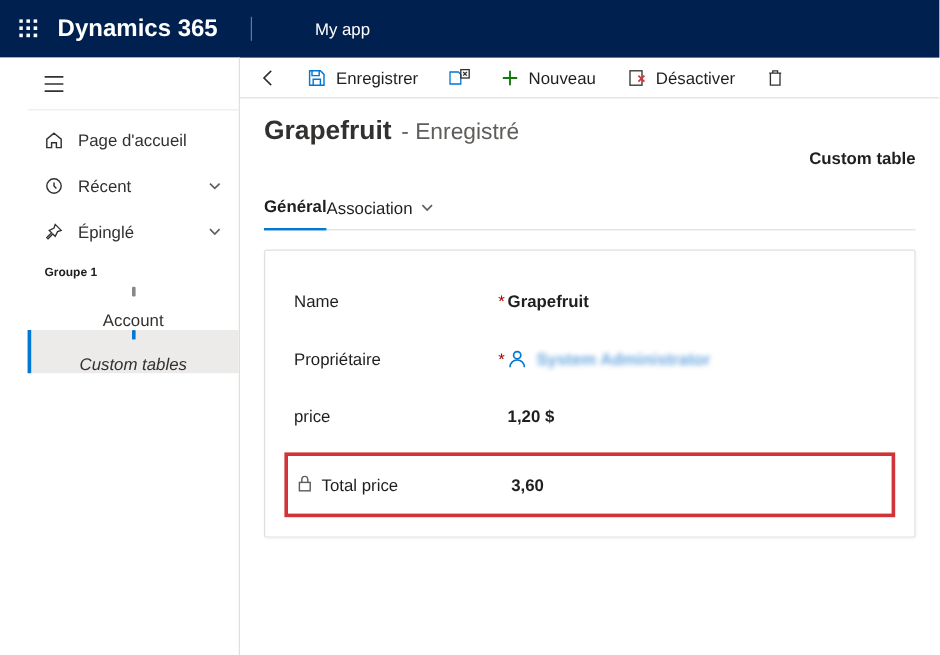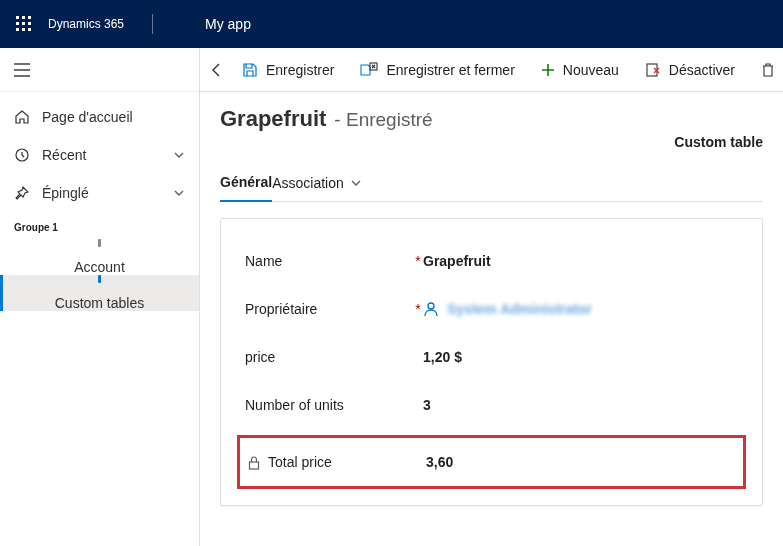--- a/index.html
+++ b/index.html
@@ -1,48 +1,48 @@
 <!DOCTYPE html>
 <html><head>
 <meta charset="utf-8">
 <style>
   * { box-sizing: border-box; margin: 0; padding: 0; }
   body { font-family: "Segoe UI", Arial, sans-serif; font-size: 14px; color: #323130; width: 783px; height: 546px; overflow: hidden; background: #fff; }
   .topbar { background: #002050; color: #fff; height: 48px; display: flex; align-items: center; padding: 0 8px; }
   .waffle { width: 32px; height: 32px; display: flex; align-items: center; justify-content: center; margin-right: 8px; cursor: pointer; }
-  .brand { font-size: 12px; font-weight: 400; margin-right: 16px; }
+  .brand { font-size: 20px; font-weight: 700; margin-right: 16px; }
   .divider-v { width: 1px; height: 20px; background: rgba(255,255,255,.4); margin: 0 12px; }
   .appname { font-size: 14px; padding-left: 40px; }
   .shell { display: flex; height: calc(546px - 48px); }
-  .sidebar { width: 200px; border-right: 1px solid #e1dfdd; display: flex; flex-direction: column; background: #fff; }
+  .sidebar { width: 200px; border-right: 1px solid #e1dfdd; display: flex; flex-direction: column; background: #fff; padding-left: 23px; }
   .hamburger { height: 44px; display: flex; align-items: center; padding: 0 14px; border-bottom: 1px solid #edebe9; }
   .nav { padding: 6px 0; }
   .nav-item { height: 38px; display: flex; align-items: center; padding: 0 14px; gap: 12px; cursor: pointer; color: #323130; }
   .nav-item .chev { margin-left: auto; }
   .nav-group { padding: 10px 14px 6px; font-weight: 600; color: #201f1e; font-size: 10px; }
   .nav-sub { height: 36px; display: flex; align-items: center; padding: 0 14px 0 14px; gap: 12px; cursor: pointer; flex-direction: column; }
-  .nav-sub.active { border-left: 3px solid #0078d4; background: #edebe9; padding-left: 11px; }
+  .nav-sub.active { border-left: 3px solid #0078d4; background: #edebe9; padding-left: 11px; font-style: italic; }
   .vbar { display:inline-block; width:3px; height:16px; background:#0078d4; border-radius:1px; }
   .vbar.gray { background:#8a8886; }
   .main { flex: 1; display: flex; flex-direction: column; min-width: 0; }
-  .cmdbar { height: 44px; border-bottom: 1px solid #e1dfdd; display: flex; align-items: center; padding: 0 8px; gap: 6px; }
+  .cmdbar { height: 34px; border-bottom: 1px solid #e1dfdd; display: flex; align-items: center; padding: 0 8px; gap: 6px; }
   .back { width: 32px; height: 32px; display: flex; align-items: center; justify-content: center; cursor: pointer; }
   .cmd { height: 32px; display: flex; align-items: center; gap: 8px; padding: 0 10px; cursor: pointer; color: #201f1e; }
   .cmd .lbl { white-space: nowrap; }
   .page { padding: 14px 20px 20px 20px; overflow: hidden; }
   .title-row { display: flex; align-items: baseline; gap: 8px; }
   .title { font-size: 22px; font-weight: 600; }
   .status { color: #605e5c; font-size: 19px; }
   .subtitle { font-weight: 600; color: #201f1e; margin-top: 2px; font-size: 14px; text-align: right; }
   .tabs { display: flex; margin-top: 18px; border-bottom: 1px solid #e1dfdd; }
   .tab { padding: 6px 0 10px; cursor: pointer; color: #201f1e; display: flex; align-items: center; gap: 6px; }
   .tab.active { font-weight: 600; border-bottom: 2px solid #0078d4; margin-bottom: -1px; }
   .card { border: 1px solid #e1dfdd; border-radius: 2px; margin-top: 16px; box-shadow: 0 1px 2px rgba(0,0,0,.05); padding: 18px 24px 24px; }
   .row { display: flex; align-items: center; min-height: 48px; }
-  .lblcol { width: 160px; color: #201f1e; display: flex; align-items: flex-end; gap: 8px; }
+  .lblcol { width: 160px; color: #201f1e; display: flex; align-items: flex-start; gap: 8px; }
   .req { color: #a80000; margin-left: 8px; width: 10px; text-align: center; }
   .valcol { flex: 1; font-weight: 600; color: #201f1e; display: flex; align-items: center; gap: 8px; }
   .owner-val { color: #6ea9e0; filter: blur(2.2px); font-weight: 600; }
   .person-icon { color: #0078d4; }
   .highlight { border: 3px solid #d13438; margin: 6px -8px -8px -8px; padding: 6px 8px; }
   .highlight .row { min-height: 36px; }
   .lock { color: #605e5c; }
   svg { display: block; }
 </style>
 </head>
@@ -144,21 +144,20 @@
         <span class="lbl">Enregistrer</span>
       </div>
       <div class="cmd">
         <span>
             <svg width="18" height="16" viewBox="0 0 18 16">
               <path d="M1 3 H8 L10 5 V13 H1 Z" fill="none" stroke="#0078d4" stroke-width="1.1"></path>
               <rect x="10" y="1" width="7" height="7" fill="none" stroke="#323130" stroke-width="1.1"></rect>
               <path d="M12 3 L15 6 M15 3 L12 6" stroke="#323130" stroke-width="1.1"></path>
             </svg>
           </span>
-        <span class="lbl">Enregistrer et fermer</span>
       </div>
       <div class="cmd">
         <span>
             <svg width="14" height="14" viewBox="0 0 14 14">
               <path d="M7 1 V13 M1 7 H13" stroke="#107c10" stroke-width="1.6"></path>
             </svg>
           </span>
         <span class="lbl">Nouveau</span>
       </div>
       <div class="cmd">
@@ -227,29 +226,20 @@
         </div>
         <div class="row">
           <div class="lblcol">
               <span>price</span>
             </div>
           <div class="req"></div>
           <div class="valcol">
               <span>1,20 $</span>
             </div>
         </div>
-        <div class="row">
-          <div class="lblcol">
-              <span>Number of units</span>
-            </div>
-          <div class="req"></div>
-          <div class="valcol">
-              <span>3</span>
-            </div>
-        </div>
         <div class="highlight">
           <div class="row">
             <div class="lblcol">
               <span class="lock">
                   <svg width="12" height="14" viewBox="0 0 12 14">
                     <rect x="1.5" y="6" width="9" height="7" fill="none" stroke="#605e5c" stroke-width="1.2"></rect>
                     <path d="M3.5 6 V4 C3.5 2 4.5 1 6 1 C7.5 1 8.5 2 8.5 4 V6" fill="none" stroke="#605e5c" stroke-width="1.2"></path>
                   </svg>
                 </span>
               <span>Total price</span>

